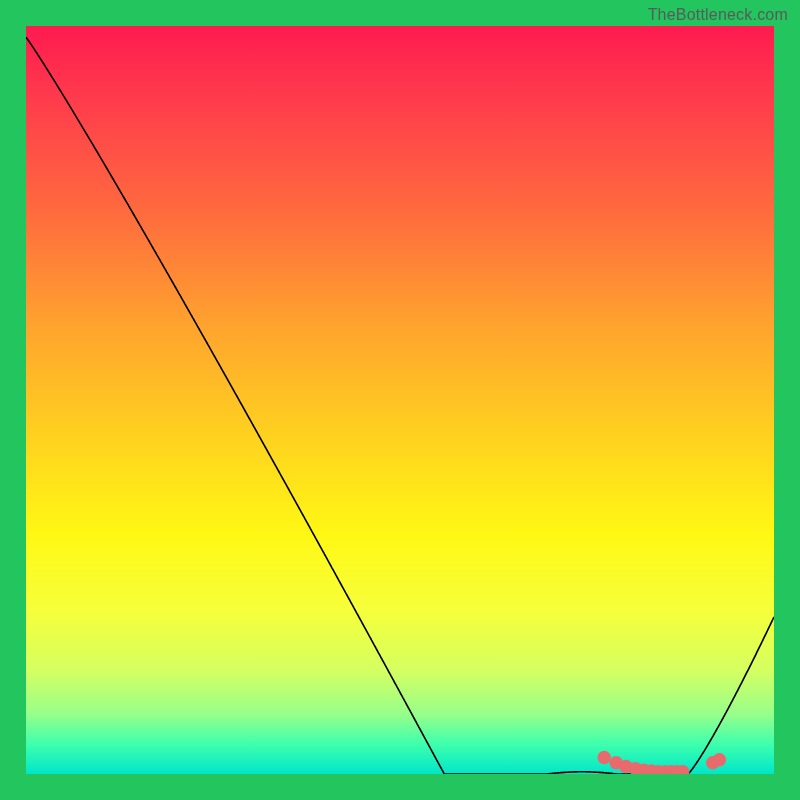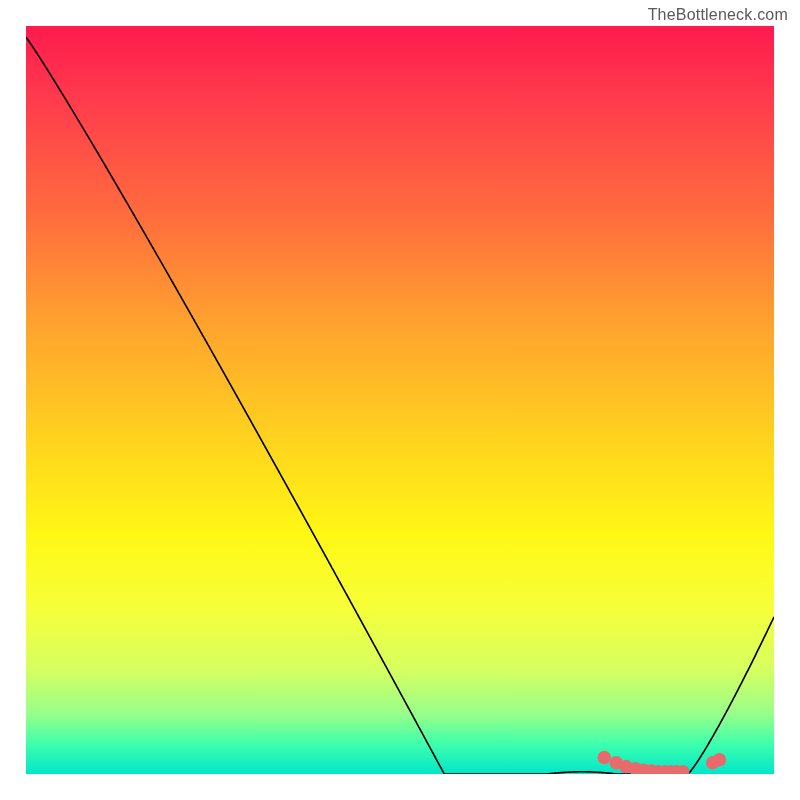--- a/index.html
+++ b/index.html
@@ -1,16 +1,16 @@
 <!DOCTYPE html>
 <html><head>
 <meta charset="utf-8">
 <style>
 html,body{margin:0;padding:0;width:800px;height:800px;background:#000;overflow:hidden}
-.wrap{position:relative;width:800px;height:800px;background:#ffffff}
+.wrap{position:relative;width:800px;height:800px;background:#22c55e}
 .plot{position:absolute;left:26px;top:26px;width:748px;height:748px;background:linear-gradient(to bottom,#ff1a4f 0%,#ff3c4c 10%,#ff6b3e 25%,#ffa32e 40%,#ffd21f 55%,#fff814 68%,#f6ff3a 78%,#d6ff60 86%,#97ff8a 92%,#3effad 96%,#00e6c9 100%)}
 .attrib{position:absolute;top:6px;right:12px;font:16px Arial,Helvetica,sans-serif;color:#5a5a5a;letter-spacing:.2px}
 svg.curve{position:absolute;left:26px;top:26px;width:748px;height:748px;pointer-events:none}
 svg.dots{position:absolute;left:26px;top:26px;width:748px;height:748px;pointer-events:none}
 </style>
 </head>
 <body>
 <div class="wrap">
 
 <div class="attrib">TheBottleneck.com</div>

